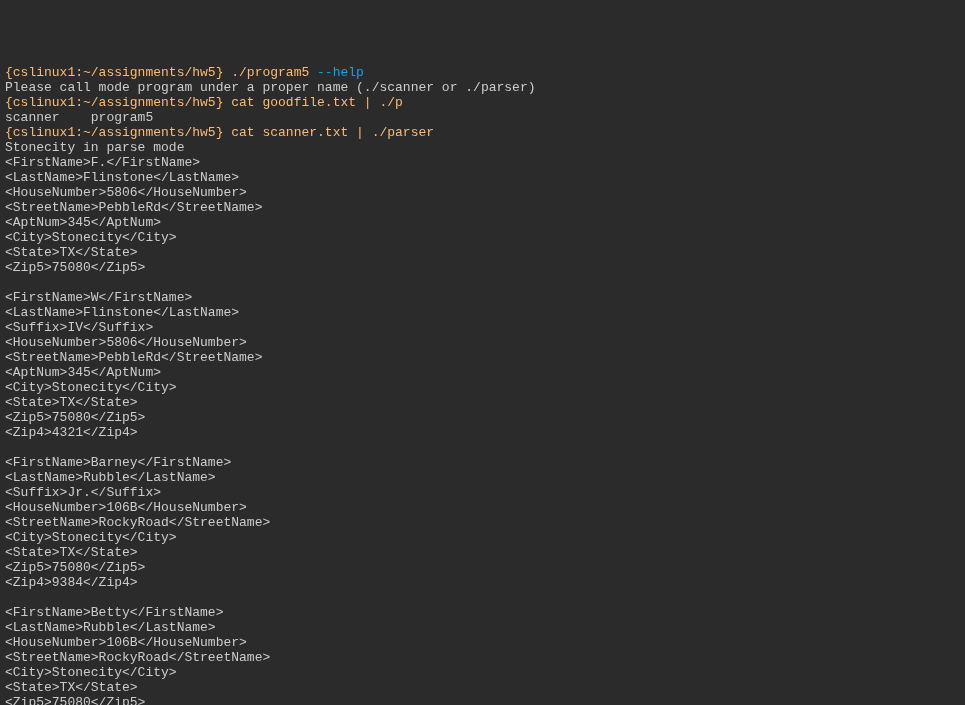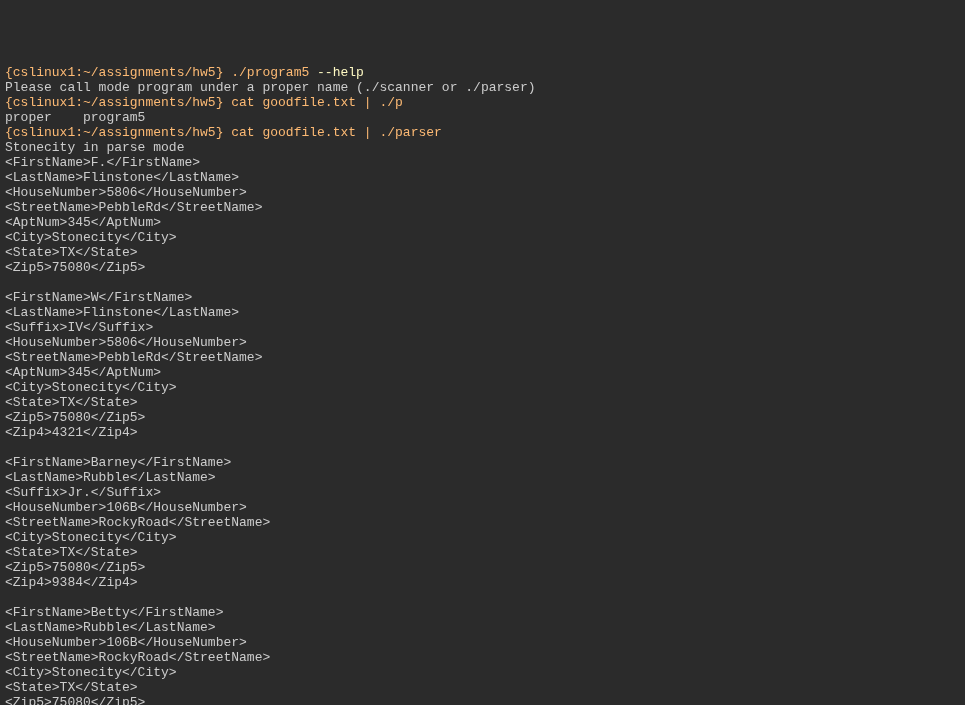--- a/index.html
+++ b/index.html
@@ -16,34 +16,34 @@
       padding: 5px;
       width: 965px;
       height: 705px;
       overflow: hidden;
       white-space: pre;
     }
     .prompt {
       color: #fdba74;
     }
     .help-flag {
-      color: #fef9c3;
+      color: #0ea5e9;
       text-align: right;
     }
   </style>
 </head>
 <body>
 
 
 
 <div><span><span class="prompt">{cslinux1:~/assignments/hw5} ./program5 </span><span class="help-flag">--help</span></span>
 <span>Please call mode program under a proper name (./scanner or ./parser)</span>
 <span class="prompt">{cslinux1:~/assignments/hw5} cat goodfile.txt | ./p</span>
-<span>proper    program5</span>
-<span class="prompt">{cslinux1:~/assignments/hw5} cat goodfile.txt | ./parser</span>
+<span>scanner    program5</span>
+<span class="prompt">{cslinux1:~/assignments/hw5} cat scanner.txt | ./parser</span>
 <span>Stonecity in parse mode</span>
 <span>&lt;FirstName&gt;F.&lt;/FirstName&gt;</span>
 <span>&lt;LastName&gt;Flinstone&lt;/LastName&gt;</span>
 <span>&lt;HouseNumber&gt;5806&lt;/HouseNumber&gt;</span>
 <span>&lt;StreetName&gt;PebbleRd&lt;/StreetName&gt;</span>
 <span>&lt;AptNum&gt;345&lt;/AptNum&gt;</span>
 <span>&lt;City&gt;Stonecity&lt;/City&gt;</span>
 <span>&lt;State&gt;TX&lt;/State&gt;</span>
 <span>&lt;Zip5&gt;75080&lt;/Zip5&gt;</span>
 <span></span>

